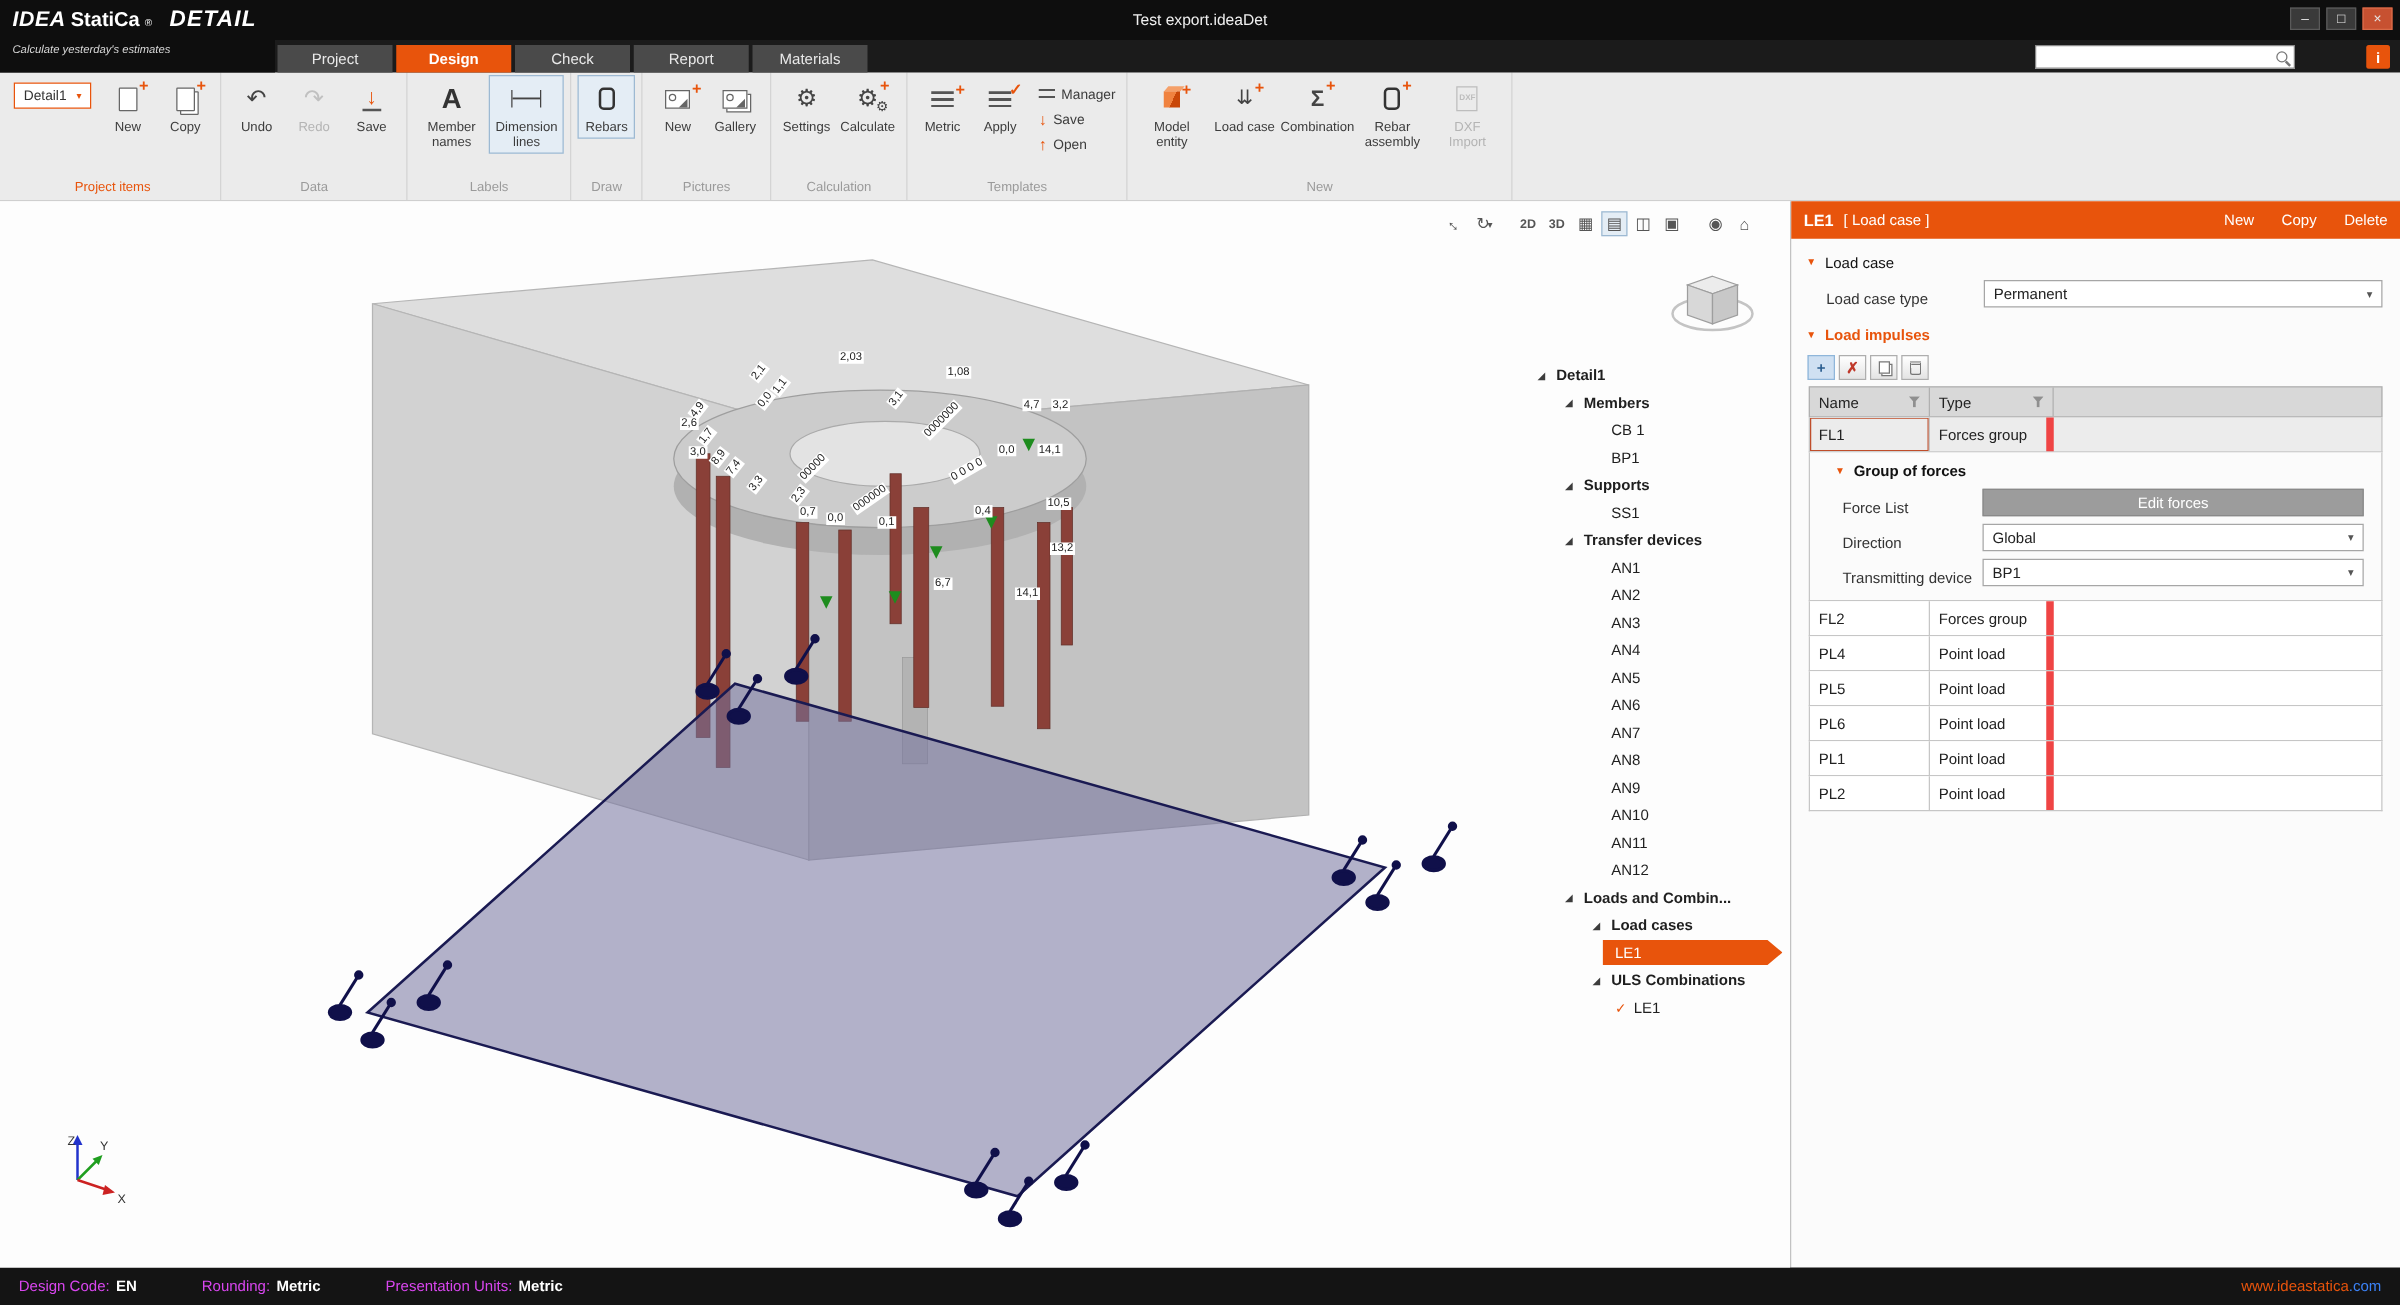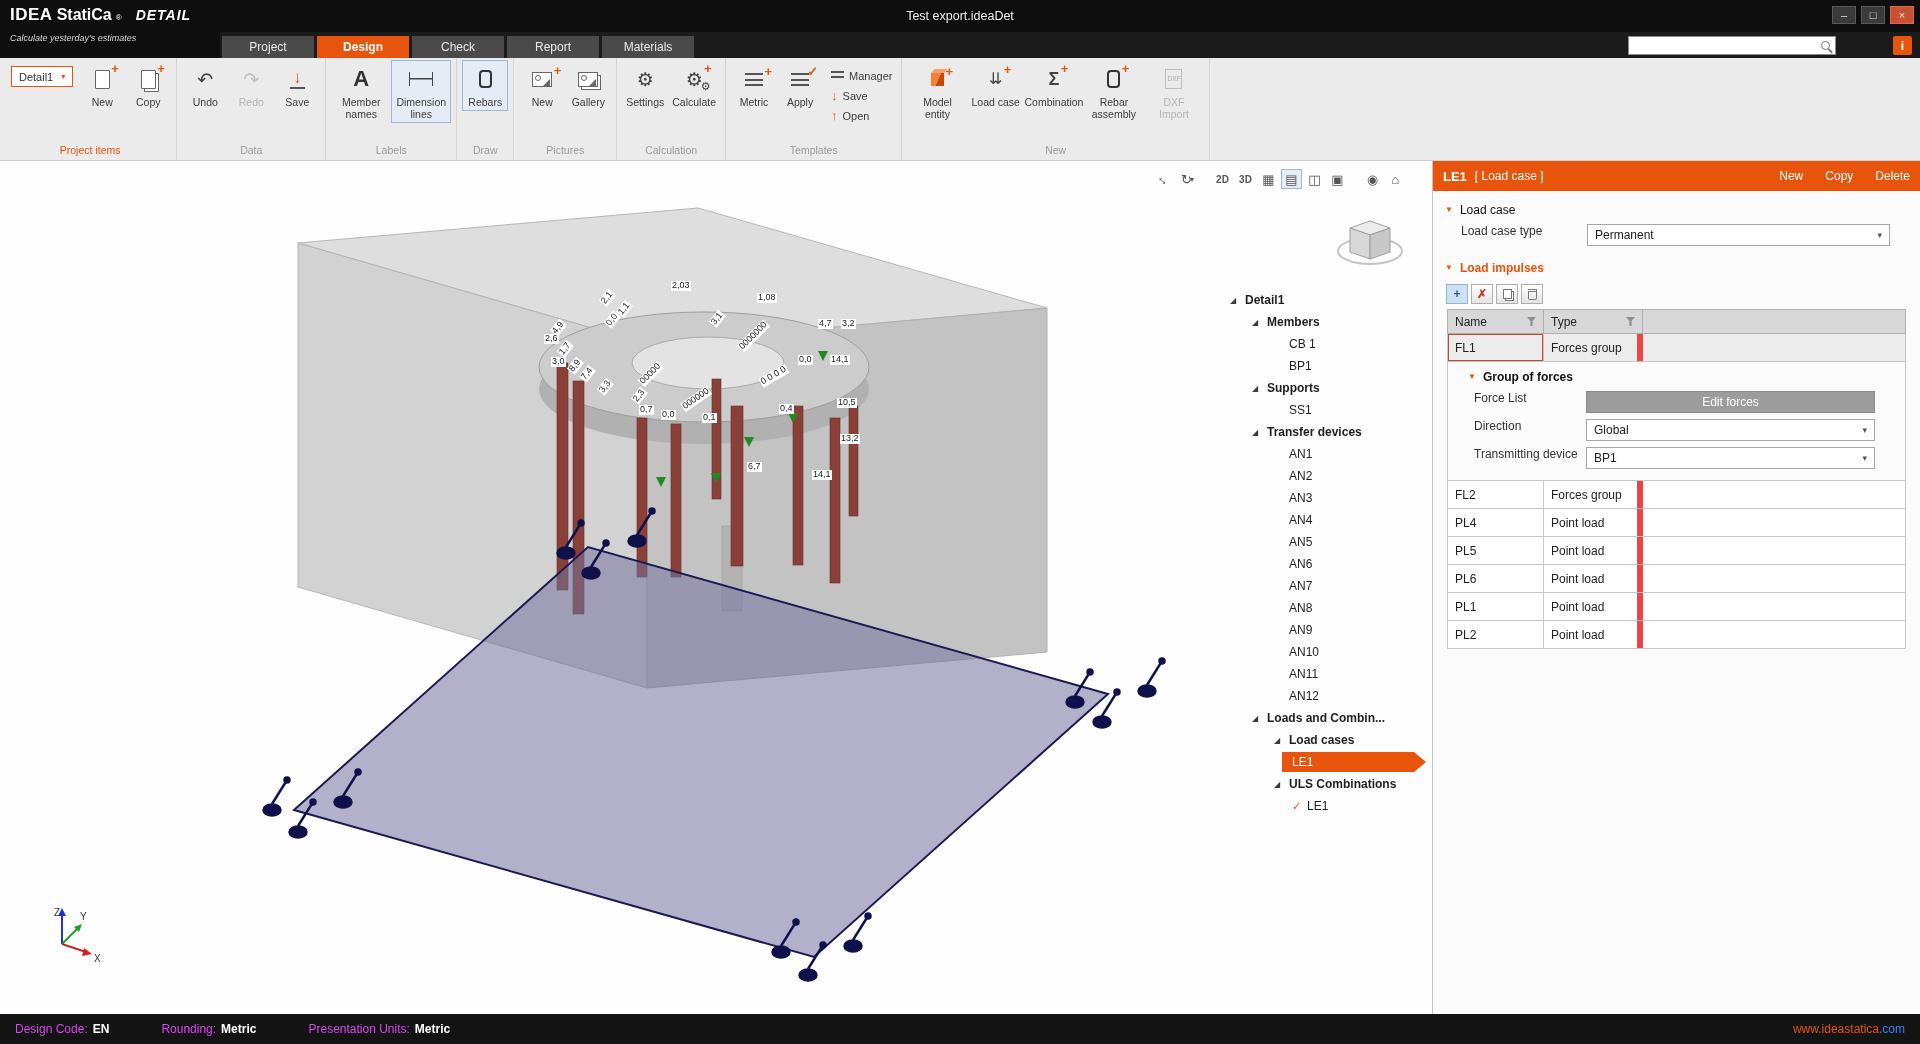--- a/index.html
+++ b/index.html
@@ -4,24 +4,24 @@
 <style>
   * { box-sizing: border-box; margin: 0; padding: 0; }
   html,body { width:1920px; height:1044px; overflow:hidden; background:#000;
     font-family:"Liberation Sans","DejaVu Sans",sans-serif; }
   .app { width:1920px; height:1044px; display:flex; flex-direction:column; background:#fff; }
 
   
   .titlebar { height:32px; background:#0e0e0e; position:relative; color:#fff; flex:none; }
   .logo-block { position:absolute; left:0; top:0; width:220px; height:58px; background:#0e0e0e; z-index:6; padding:5px 0 0 10px; }
   .logo-row { display:flex; align-items:baseline; gap:4px; white-space:nowrap; }
-  .logo-idea { font-weight:900; font-size:17px; letter-spacing:.5px; }
+  .logo-idea { font-style:italic; font-weight:900; font-size:17px; letter-spacing:.5px; }
   .logo-statica { font-weight:700; font-size:16px; }
   .logo-reg { font-size:8px; vertical-align:super; }
-  .logo-product { font-style:italic; font-weight:800; font-size:14px; margin-left:10px; letter-spacing:1px; }
+  .logo-product { font-style:italic; font-weight:800; font-size:18px; margin-left:10px; letter-spacing:1px; }
   .tagline { font-style:italic; font-size:9px; color:#d9d9d9; margin-top:8px; }
   .win-title { position:absolute; left:0; right:0; top:0; height:32px; display:flex; align-items:center; justify-content:center; font-size:12.5px; color:#efefef; }
   .win-btns { position:absolute; right:6px; top:6px; display:flex; gap:5px; z-index:7; }
   .wb { width:24px; height:18px; background:#3a3a3a; border:1px solid #5a5a5a; color:#e6e6e6; font-size:11px; line-height:1; display:flex; align-items:center; justify-content:center; cursor:default; }
   .wb.close { background:#c75131; border-color:#d96b49; }
 
   
   .tabrow { height:26px; background:#1b1b1b; display:flex; align-items:flex-end; padding-left:222px; position:relative; flex:none; }
   .tab { height:22px; min-width:92px; padding:0 16px; margin-right:3px; display:flex; align-items:center; justify-content:center; background:#4a4a4a; color:#e9e9e9; font-size:12px; }
   .tab.active { background:#E8540C; color:#ffffff; font-weight:700; }
@@ -108,21 +108,21 @@
   .pheader .t { font-weight:700; font-size:13px; }
   .pheader .s { font-size:12px; }
   .pheader .acts { margin-left:auto; display:flex; gap:22px; }
   .pheader .acts button { background:none; border:none; color:#fff; font-size:12px; }
   .sec { display:flex; align-items:center; gap:7px; padding:12px 10px 4px 12px; }
   .tri { color:#E8540C; font-size:8px; line-height:1; }
   .sec .st { color:#111; }
   .sec.oj .st { color:#E8540C; font-weight:700; }
   .sec.sub { padding:8px 10px 4px 20px; }
   .sec.sub .st { font-weight:700; }
-  .frow { display:flex; align-items:flex-start; padding:3px 30px 3px 28px; }
+  .frow { display:flex; align-items:flex-end; padding:3px 14px 3px 28px; }
   .frow label { width:126px; color:#333; flex:none; }
   .ctl { flex:1; height:22px; border:1px solid #a6a6a6; background:#fff; display:flex; align-items:center; justify-content:space-between; padding:0 7px; }
   .ctl .chev { color:#555; font-size:9px; }
   .btn-gray { flex:1; height:22px; background:#9c9c9c; border:1px solid #898989; color:#fff; display:flex; align-items:center; justify-content:center; font-size:12px; }
   .mini { display:flex; gap:3px; padding:5px 0 5px 13px; }
   .mbtn { width:22px; height:20px; border:1px solid #aeaeae; background:linear-gradient(#ffffff,#e4e4e4); display:flex; align-items:center; justify-content:center; font-size:12px; color:#555; }
   .mbtn.blue { background:#cfe0f2; border-color:#8fb6da; color:#2a5d8f; font-weight:700; }
   .mbtn.red { color:#c0392b; font-weight:700; }
   .ic-copy2 { position:relative; width:9px; height:10px; border:1px solid #777; background:#fff; box-shadow:2px 2px 0 -1px #fff, 2px 2px #777; }
   .ic-trash { width:9px; height:11px; border:1px solid #777; border-top:3px double #777; border-radius:0 0 2px 2px; }

